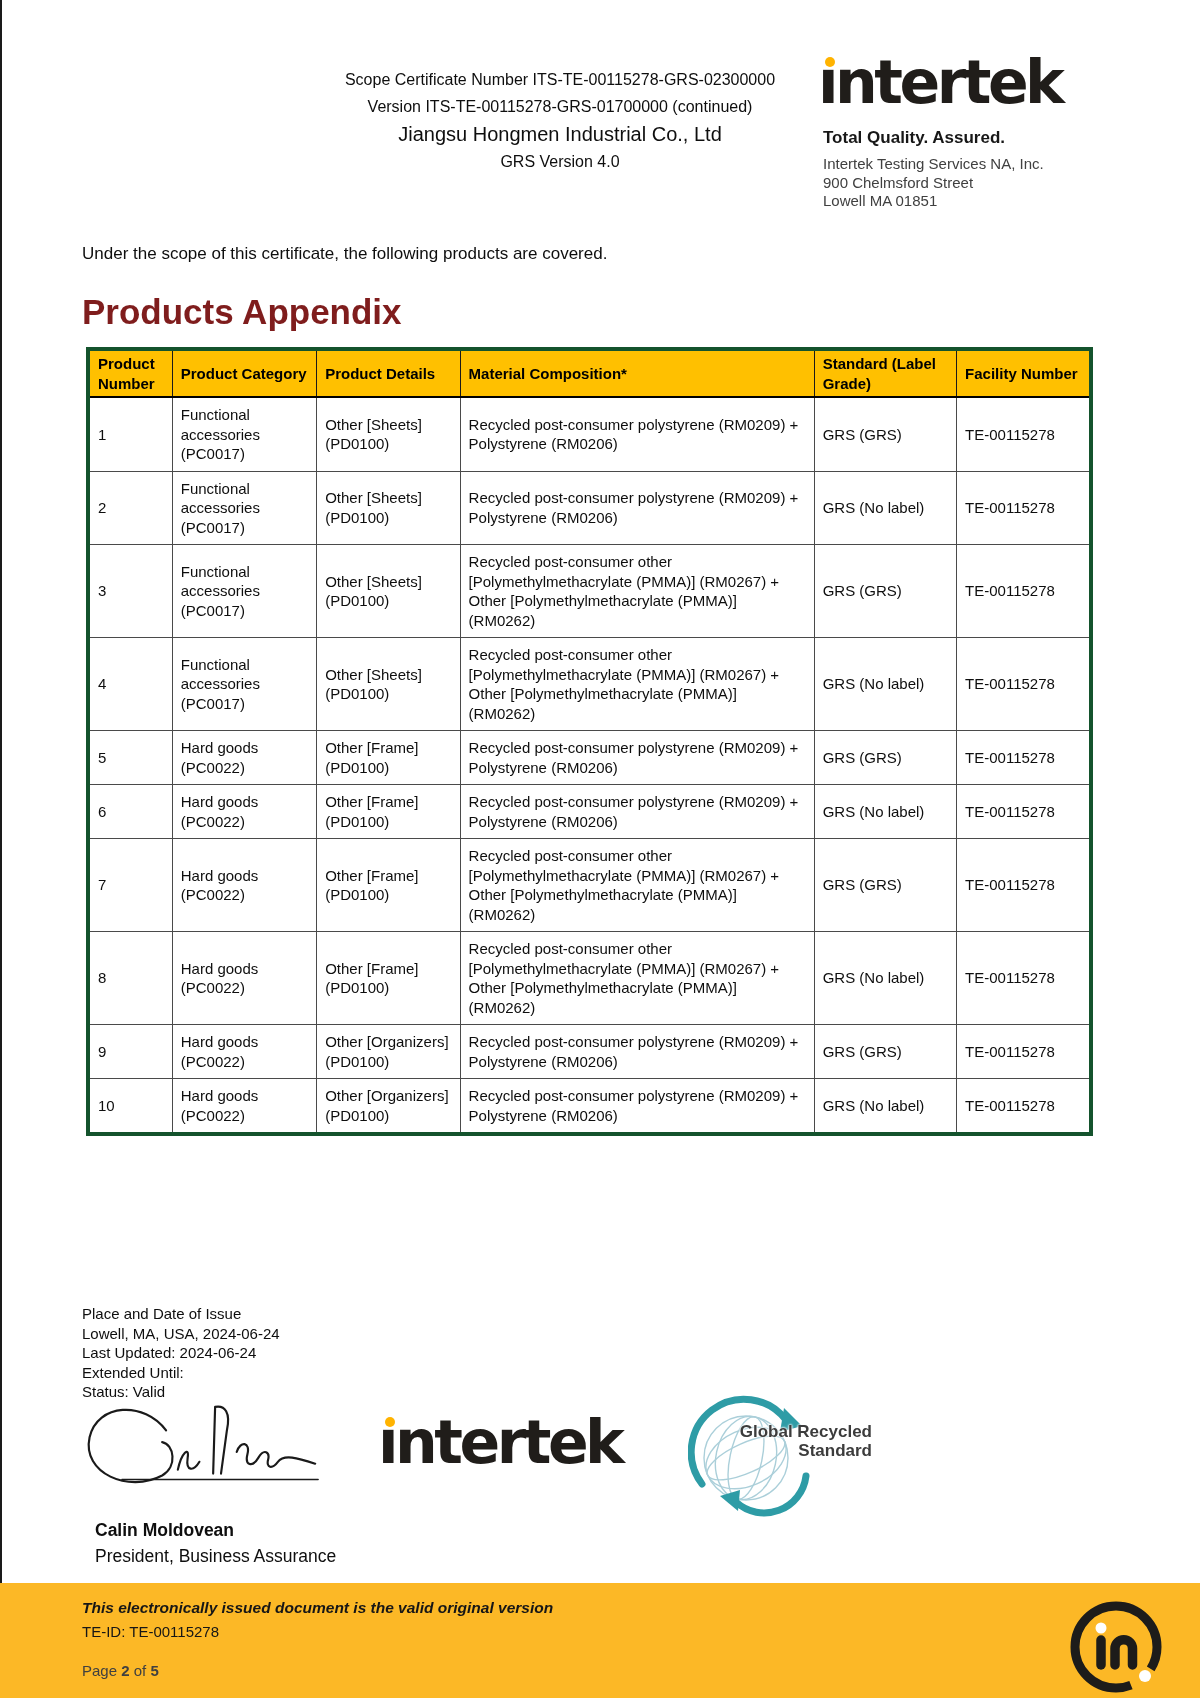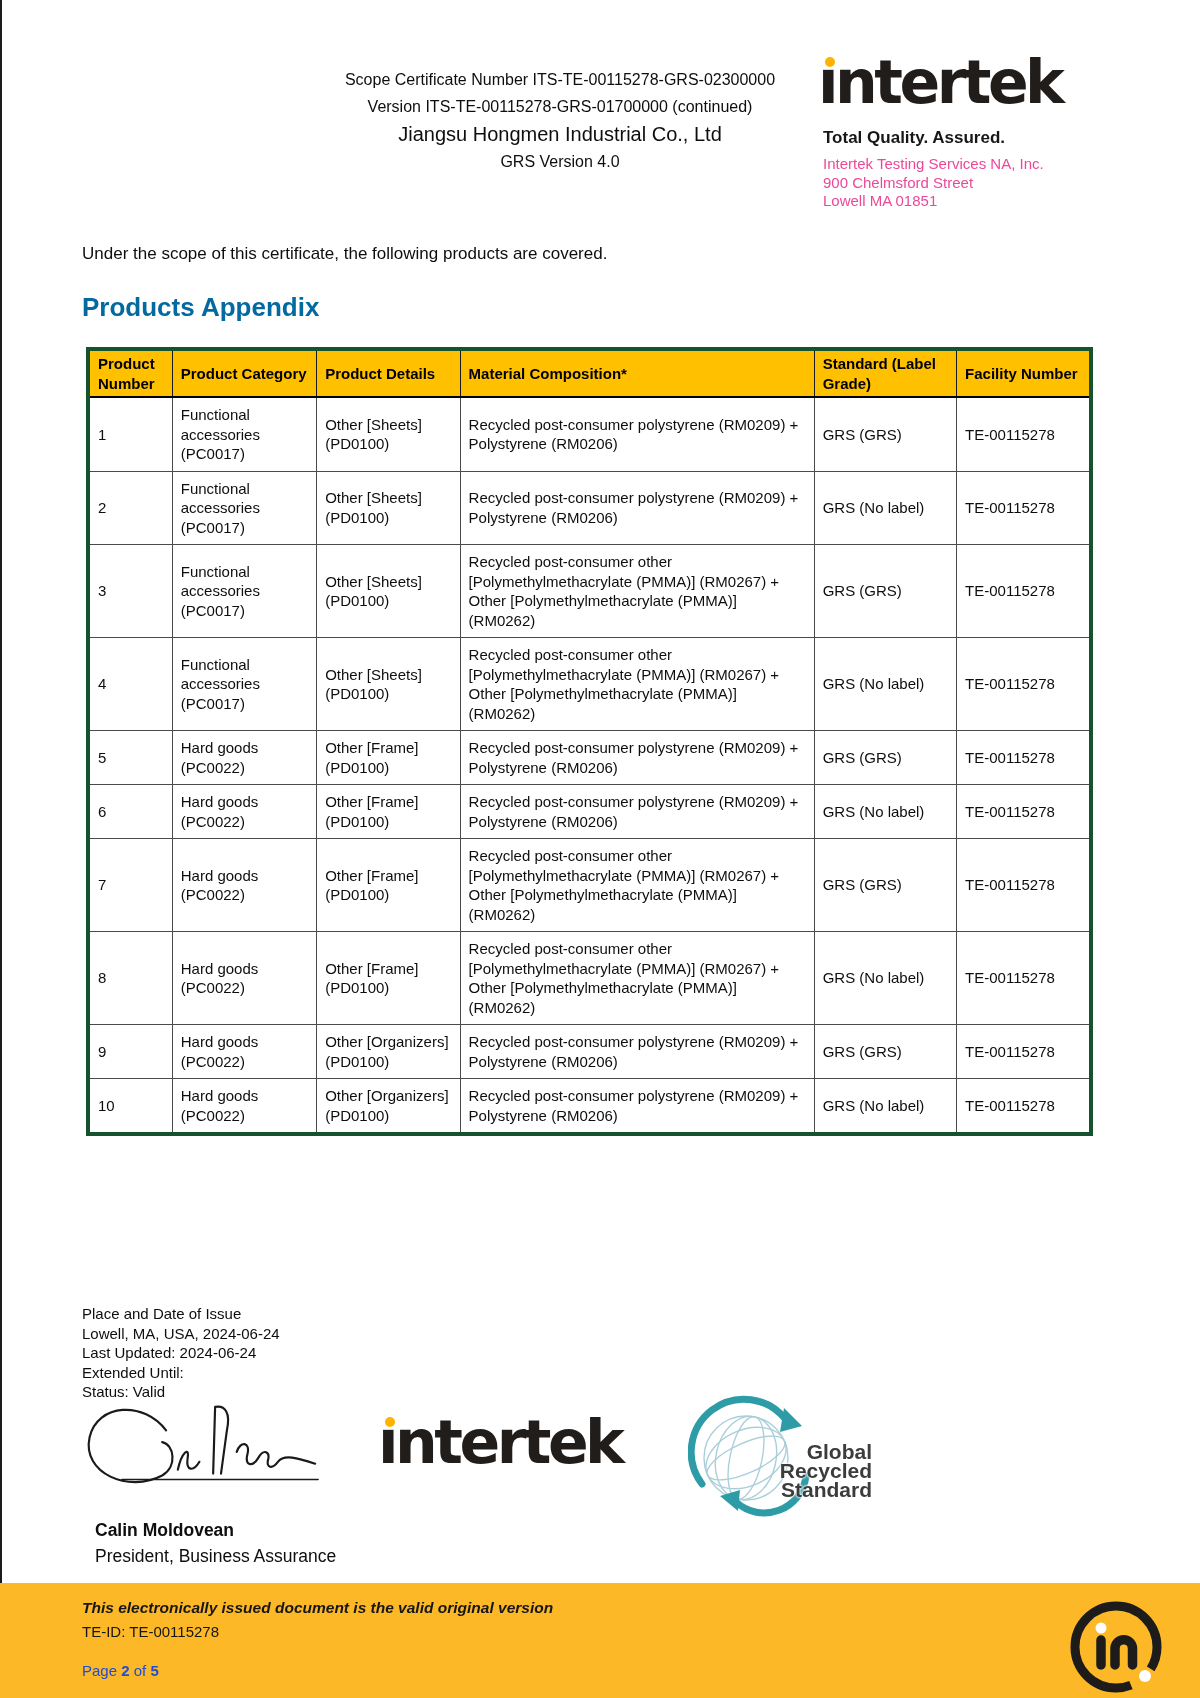--- a/index.html
+++ b/index.html
@@ -13,56 +13,56 @@
   
   .cert-block{position:absolute;top:66px;left:40px;width:1040px;text-align:center;}
   .cert-line{font-size:16px;line-height:27px;color:#0e0e0e;}
   .cert-company{font-size:20px;font-weight:normal;line-height:28px;color:#0e0e0e;}
 
   
   .wordmark{position:relative;display:inline-block;font-family:"DejaVu Sans",sans-serif;
     font-weight:bold;font-size:60px;letter-spacing:-3.5px;color:#201d1a;line-height:1;}
   .brand-top{position:absolute;left:818px;top:52px;}
   .brand-tagline{position:absolute;left:823px;top:128px;font-size:17px;font-weight:bold;color:#171717;}
-  .brand-address{position:absolute;left:823px;top:155px;font-size:15px;line-height:18.5px;color:#ec4899;}
+  .brand-address{position:absolute;left:823px;top:155px;font-size:15px;line-height:18.5px;color:#404040;}
 
   .intro{position:absolute;left:82px;top:244px;font-size:17px;color:#0e0e0e;}
-  .section-title{position:absolute;left:82px;top:292px;font-size:26px;font-weight:bold;color:#0369a1;}
+  .section-title{position:absolute;left:82px;top:292px;font-size:35px;font-weight:bold;color:#7f1d1d;}
 
   
   .products-table{position:absolute;left:86px;top:347px;width:1007px;border-collapse:collapse;border:4px solid #14532d;}
   .products-table th{
     background:#FFC000;font-size:15px;font-weight:bold;text-align:left;
     padding:3px 8px;border:1.6px solid #1a1a1a;border-bottom:2.2px solid #000;
     vertical-align:middle;line-height:1.3;color:#000;
   }
   .products-table td{
     font-size:15px;padding:7px 8px;border:1.5px solid #4a4a4a;
     vertical-align:middle;line-height:1.3;color:#0e0e0e;background:#fff;
   }
 
   
   .issue-block{position:absolute;left:82px;top:1284px;font-size:15px;line-height:19.5px;color:#0e0e0e;margin-top:20px;}
 
   
   .signature{position:absolute;left:68px;top:1392px;}
   .brand-footer{position:absolute;left:378px;top:1412px;}
   .grs-logo{position:absolute;left:688px;top:1390px;width:190px;height:140px;}
-  .grs-text{position:absolute;left:42px;top:52px;width:142px;text-align:right;
-    font-size:21px;font-weight:bold;line-height:19px;color:#3c3c3c;
+  .grs-text{position:absolute;left:42px;top:32px;width:142px;text-align:right;
+    font-size:17px;font-weight:bold;line-height:19px;color:#3c3c3c;
     text-shadow:0 0 2px #fff,0 0 2px #fff,0 0 3px #fff;}
 
   .signatory-name{position:absolute;left:95px;top:1520px;font-size:17.5px;font-weight:bold;color:#0e0e0e;}
   .signatory-title{position:absolute;left:95px;top:1546px;font-size:17.5px;color:#0e0e0e;}
 
   
   .footer-band{position:absolute;left:0;top:1573px;width:1200px;height:125px;background:#FCB826;margin-top:10px;}
   .footer-notice{position:absolute;left:82px;top:16px;font-size:15.5px;font-style:italic;font-weight:bold;color:#161616;}
   .footer-teid{position:absolute;left:82px;top:40px;font-size:15px;color:#161616;}
-  .footer-page{position:absolute;left:82px;top:79px;font-size:15px;color:#1d4ed8;}
+  .footer-page{position:absolute;left:82px;top:79px;font-size:15px;color:#404040;}
   .footer-page .b{font-weight:bold;}
   .in-logo{position:absolute;left:1066px;top:14px;}
 </style>
 </head>
 <body>
 
 <div class="left-edge"></div>
 
 <div class="cert-block">
   <div class="cert-line">Scope Certificate Number ITS-TE-00115278-GRS-02300000</div>

